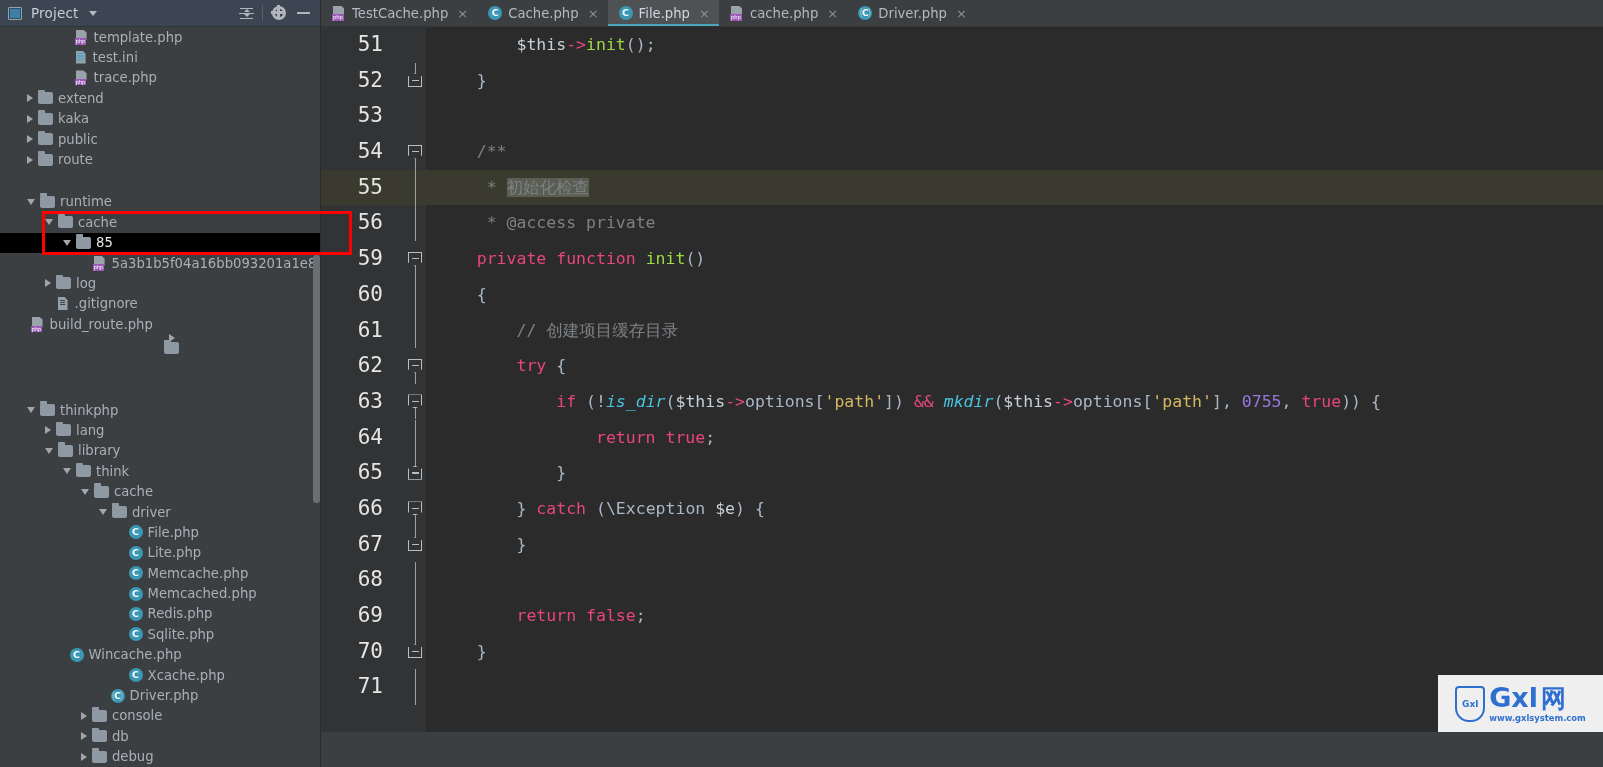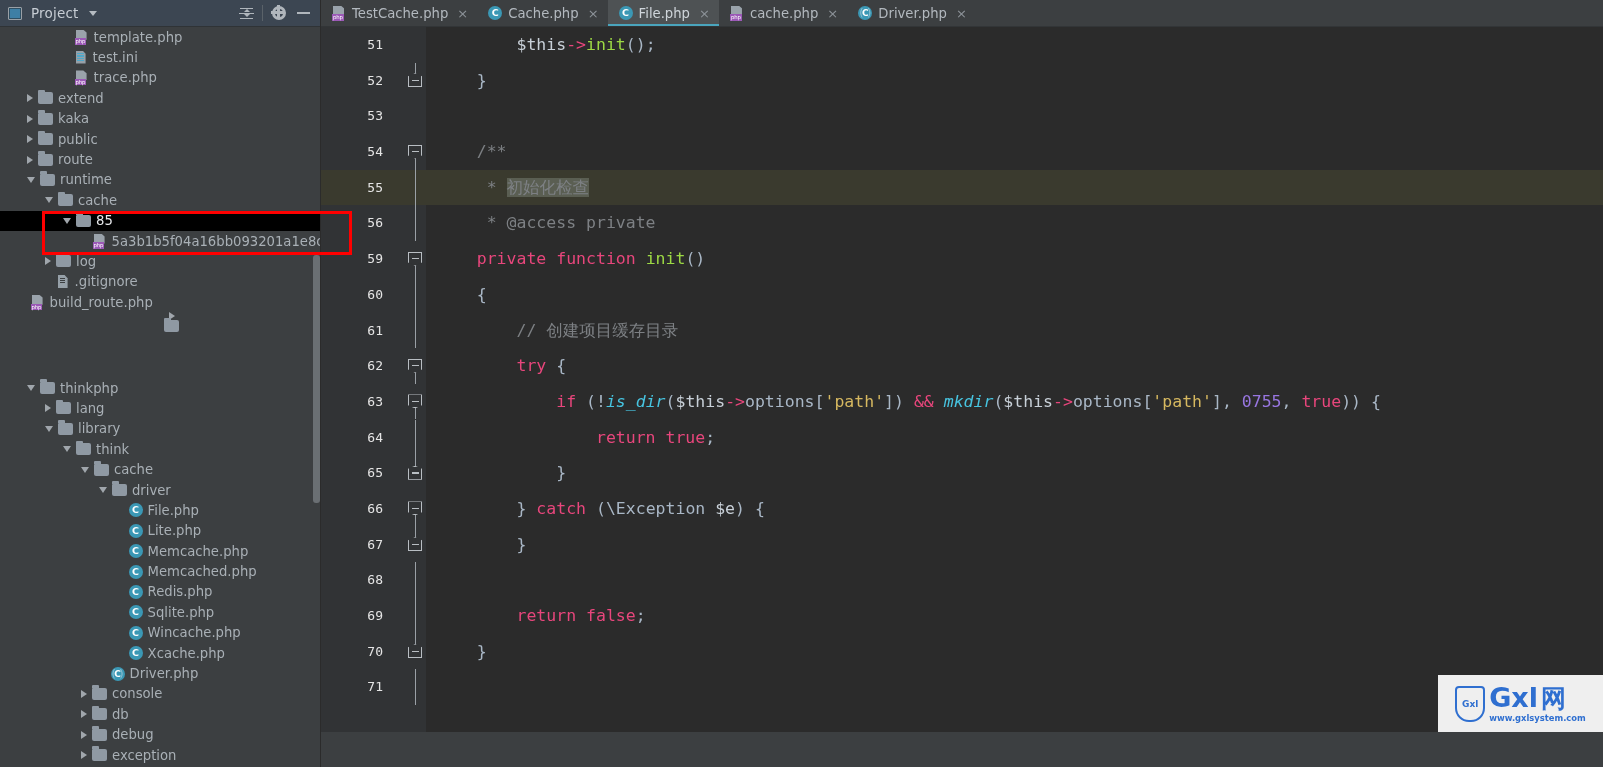--- a/index.html
+++ b/index.html
@@ -246,21 +246,21 @@
   }
   .cl {
     position:relative;
     height:35.7px;
     line-height:35.7px;
     white-space:pre;
   }
   .cl.hl { background:#3a3a2e; }
   .lineno {
     position:absolute; left:0; width:62px; text-align:right;
-    color:#e5e5e5; font-size:13px;
+    color:#e5e5e5; font-size:21px;
   }
   .fold {
     position:absolute; left:84px; width:20px; top:0; height:35.7px;
   }
   .fold .vline {
     position:absolute; left:9.6px; top:0; width:1.3px; height:35.7px; background:#9aa0a6;
   }
   .fold .vline.half-top { height:17.8px; top:0; }
   .fold .vline.half-bot { height:17.8px; top:17.8px; }
   .fold .mark {
@@ -384,21 +384,21 @@
         <div class="row" style="padding-left: 27px;">
           <span class="arrow right"></span>
           <span class="ico ico-folder"></span>
           <span class="lbl">public</span>
         </div>
         <div class="row" style="padding-left: 27px;">
           <span class="arrow right"></span>
           <span class="ico ico-folder"></span>
           <span class="lbl">route</span>
         </div>
-        <div class="row" style="padding-left: 27px;">
+        <div class="row" style="padding-left: 27px; margin-top: 22px;">
           <span class="arrow down"></span>
           <span class="ico ico-folder"></span>
           <span class="lbl">runtime</span>
         </div>
         <div class="row" style="padding-left: 45px;">
           <span class="arrow down"></span>
           <span class="ico ico-folder"></span>
           <span class="lbl">cache</span>
         </div>
         <div class="row sel" style="padding-left: 63px;">
@@ -484,21 +484,21 @@
         <div class="row" style="padding-left: 117px;">
           <span class="arrow none"></span>
           <span class="ico ico-class"></span>
           <span class="lbl">Redis.php</span>
         </div>
         <div class="row" style="padding-left: 117px;">
           <span class="arrow none"></span>
           <span class="ico ico-class"></span>
           <span class="lbl">Sqlite.php</span>
         </div>
-        <div class="row" style="padding-left: 117px;">
+        <div class="row" style="padding-left: 58px;">
           <span class="arrow none"></span>
           <span class="ico ico-class"></span>
           <span class="lbl">Wincache.php</span>
         </div>
         <div class="row" style="padding-left: 117px;">
           <span class="arrow none"></span>
           <span class="ico ico-class"></span>
           <span class="lbl">Xcache.php</span>
         </div>
         <div class="row" style="padding-left: 99px;">

